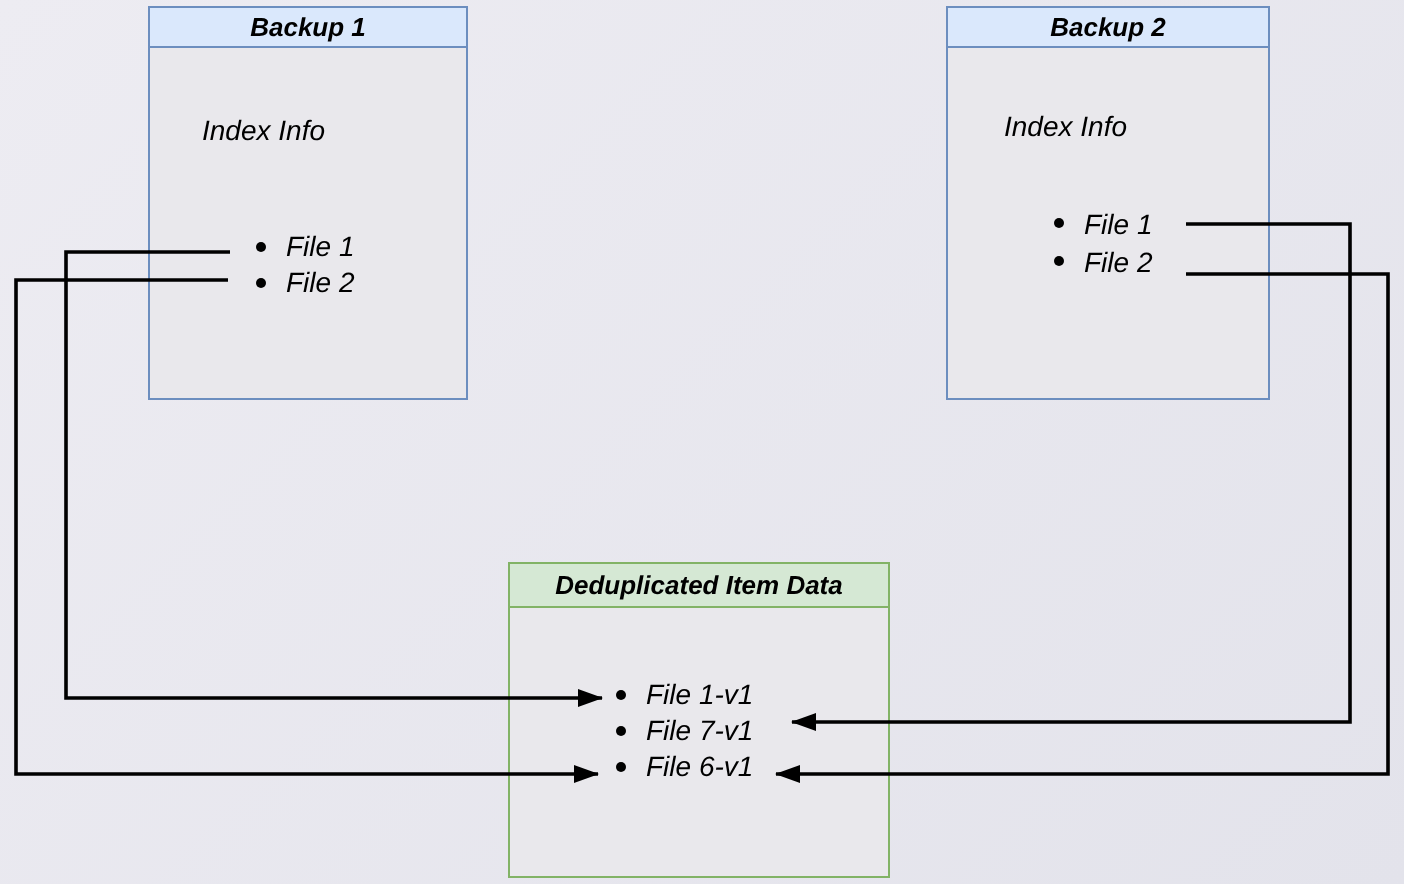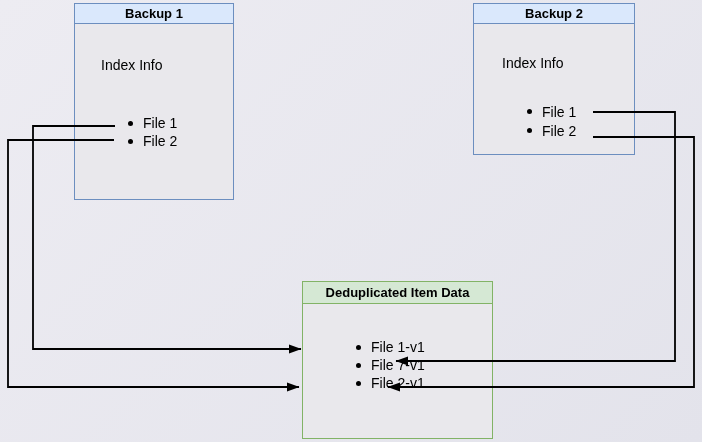--- a/index.html
+++ b/index.html
@@ -12,23 +12,24 @@
     position: relative;
     overflow: hidden;
     font-family: "Liberation Sans", sans-serif;
     color: var(--text-color, #000);
     background: linear-gradient(135deg, #edecf2 0%, #e3e3eb 100%);
   }
   .node {
     position: absolute;
     box-sizing: border-box;
     background: var(--box-body-fill, #e9e8ec);
+    font-style: italic;
   }
   .node.blue  { border: 1px solid var(--backup-border, #6c8ebf); }
-  .node.green { border: 1px solid var(--dedup-border, #82b366); margin-left: 48px; }
+  .node.green { border: 1px solid var(--dedup-border, #82b366); }
   .node-header {
     box-sizing: border-box;
     width: 100%;
     text-align: center;
     font-size: 13px;
     font-weight: bold;
     line-height: 20px;
     height: 20px;
   }
   .blue .node-header {
@@ -106,21 +107,21 @@
       <span class="dot"></span>
       <span>File 1</span>
     </li>
     <li>
       <span class="dot"></span>
       <span>File 2</span>
     </li>
   </ul>
 </div>
 
-<div class="node blue" id="backup2-box" style="left:473px; top:3px; width:162px; height:152px;">
+<div class="node blue" id="backup2-box" style="left:473px; top:3px; width:162px; height:197px;">
   <div class="node-header">Backup 2</div>
   <div class="sub-label">Index Info</div>
   <ul class="file-list">
     <li>
       <span class="dot"></span>
       <span>File 1</span>
     </li>
     <li>
       <span class="dot"></span>
       <span>File 2</span>
@@ -134,21 +135,21 @@
     <li>
       <span class="dot"></span>
       <span>File 1-v1</span>
     </li>
     <li>
       <span class="dot"></span>
       <span>File 7-v1</span>
     </li>
     <li>
       <span class="dot"></span>
-      <span>File 2-v1</span>
+      <span>File 6-v1</span>
     </li>
   </ul>
 </div>
 
 <svg class="connector-layer" viewBox="0 0 702 442" xmlns="http://www.w3.org/2000/svg">
   <defs>
     <marker id="ah" markerUnits="userSpaceOnUse" markerWidth="14" markerHeight="11" refX="12.5" refY="5" orient="auto">
       <path class="arrow-head" d="M0.5,0.5 L13,5 L0.5,9.5 Z"></path>
     </marker>
   </defs>

